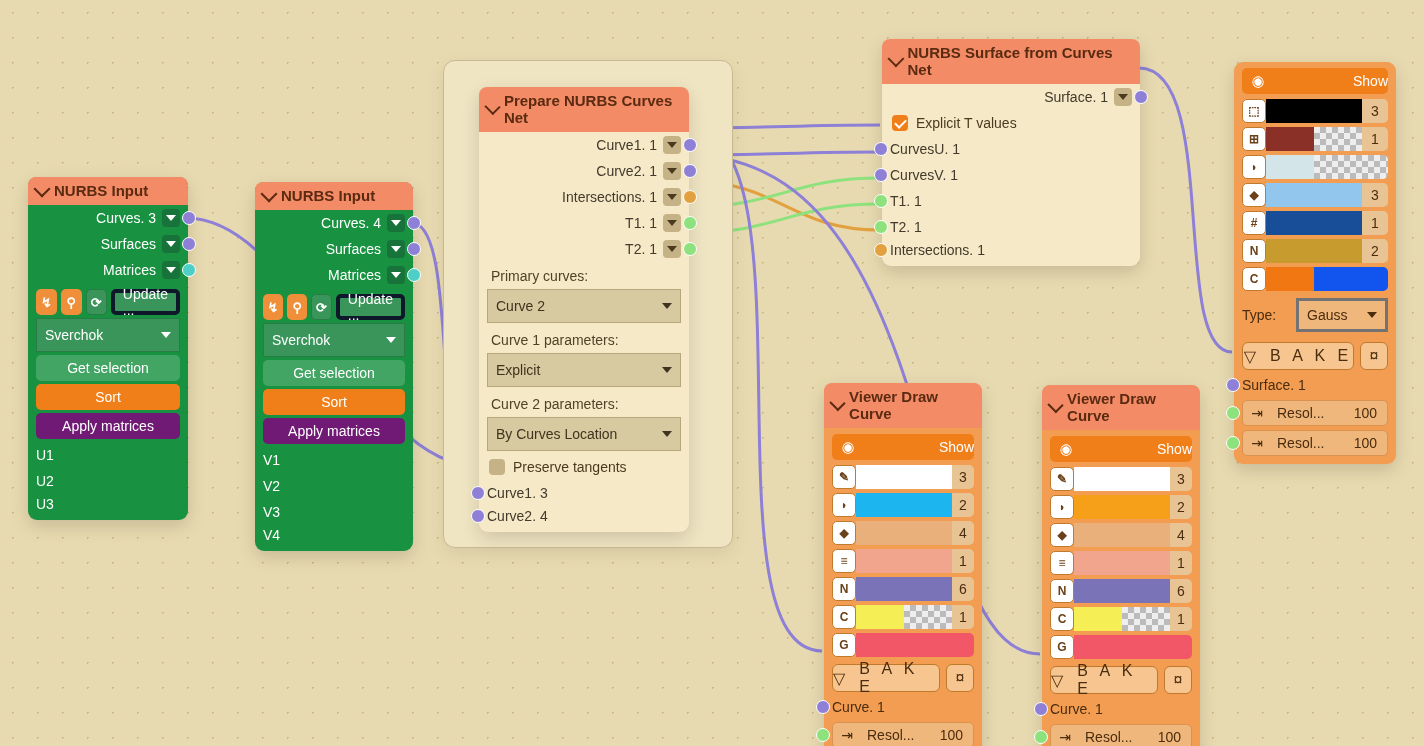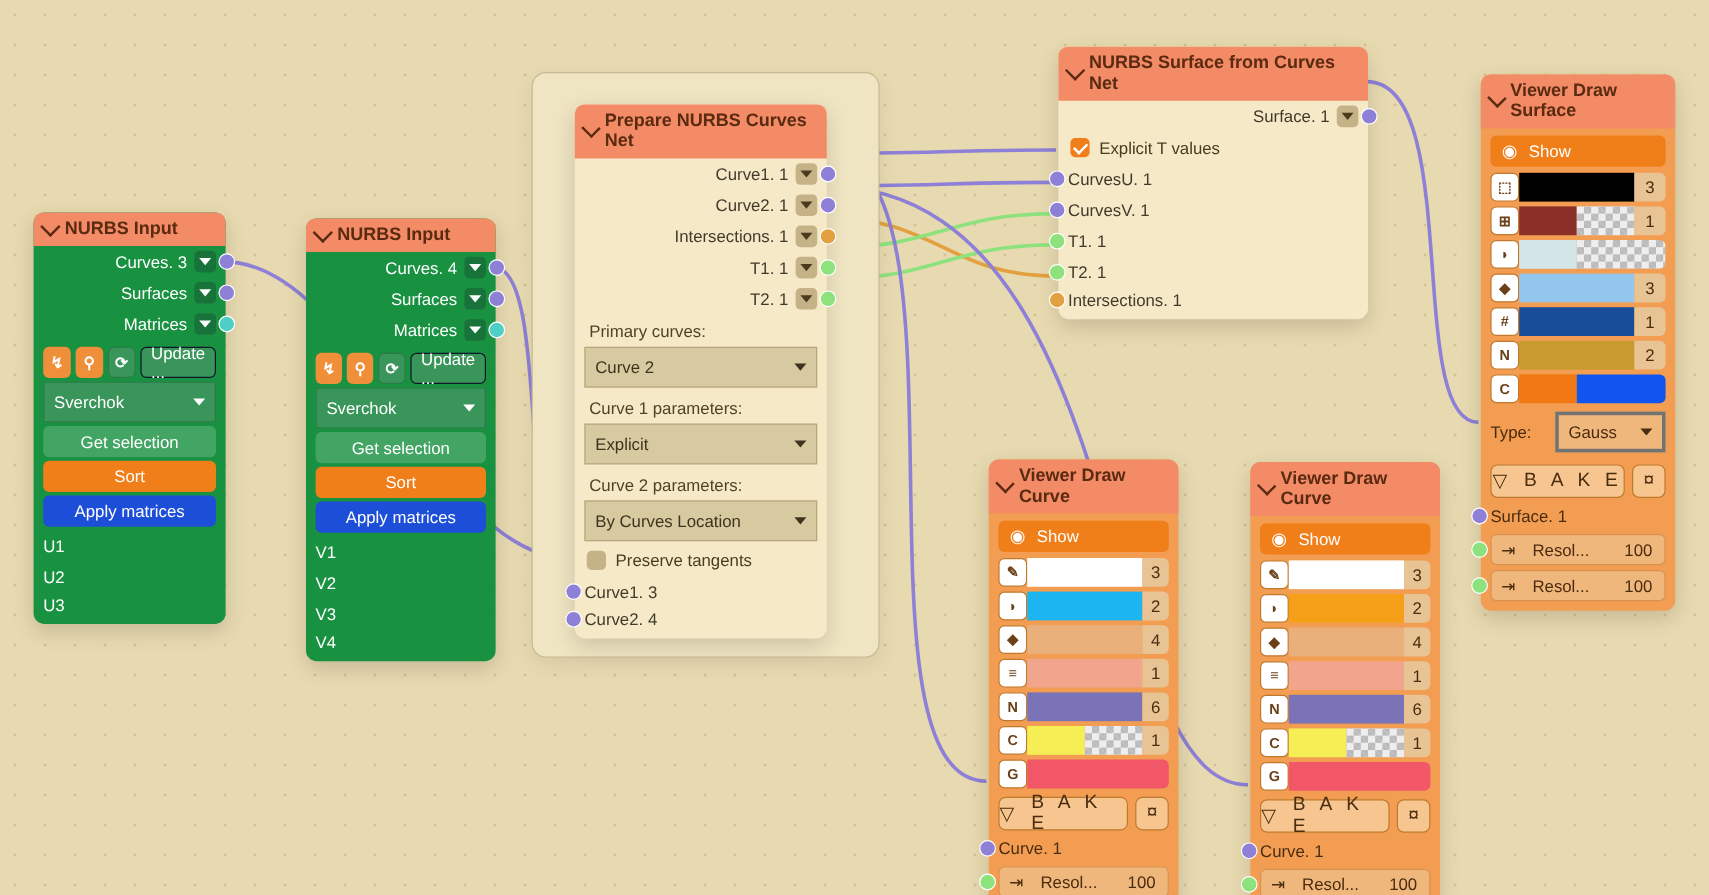--- a/index.html
+++ b/index.html
@@ -20,38 +20,38 @@
   .drop{width:18px;height:18px;border-radius:4px;background:#18733a;display:flex;align-items:center;justify-content:center}
   .beige .drop,.orange .drop{background:#c6b287}
   .drop:after{content:"";border-left:5px solid transparent;border-right:5px solid transparent;border-top:6px solid #fff}
   .beige .drop:after,.orange .drop:after{border-top-color:#4a3b1e}
   .sock{position:absolute;width:14px;height:14px;border-radius:50%;border:1.5px solid #fff}
   .sR{right:-8px}.sL{left:-8px}
   .sPurple{background:#8d80d6}.sTeal{background:#4ecfc5}.sGreen{background:#8de27d}.sOr{background:#e2a03f}
   .btn{display:flex;align-items:center;justify-content:center;height:26px;border-radius:5px;font-size:14px;margin:3px 8px}
   .green .btn-mid{background:#42a564;color:#fff}
   .green .btn-or{background:#f07f1a;color:#fff}
-  .green .btn-lo{background:#1d4ed8;color:#fff}
+  .green .btn-lo{background:#701a75;color:#fff}
   .sel{height:34px;margin:3px 8px;border-radius:0;background:#3a955a;border:1px solid #2a7c46;color:#fff;display:flex;align-items:center;justify-content:space-between;padding:4px 8px;font-size:14px}
   .beige .sel{background:#d7c9a0;border:1px solid #b7a77c;color:#3e341e}
   .orange .sel{background:#f0b77c;border:3px solid #737373;color:#4a2c0e}
   .sel:after{content:"";border-left:5px solid transparent;border-right:5px solid transparent;border-top:6px solid currentColor}
   .toolbar{display:flex;gap:4px;margin:6px 8px 3px}
   .tb-ic{width:26px;height:26px;border-radius:5px;background:#ef8f39;display:flex;align-items:center;justify-content:center;color:#fff;font-weight:600;font-size:13px}
   .tb-ic.ref{background:#3a955a;border:1px solid #2a7c46}
-  .tb-txt{flex:1;background:#3a955a;border:1px solid #0f172a;border-radius:5px;height:26px;display:flex;align-items:center;padding:0 8px;color:#fff;font-size:14px}
+  .tb-txt{flex:1;background:#3a955a;border:4px solid #0f172a;border-radius:5px;height:26px;display:flex;align-items:center;padding:0 8px;color:#fff;font-size:14px}
   .lbl{font-size:14px;padding:6px 12px 2px;color:#4e4326}
   .chk{display:flex;align-items:flex-end;gap:8px;padding:5px 10px;font-size:14px;color:#4a3b1e}
   .chkbx{width:16px;height:16px;border-radius:4px;background:#f07f1a;display:flex;align-items:center;justify-content:center}
   .chkbx:after{content:"";width:5px;height:9px;border-right:2px solid #fff;border-bottom:2px solid #fff;transform:rotate(45deg);margin-top:-2px}
   .chkbx.empty{background:#c6b287}.chkbx.empty:after{display:none}
   
   .show{background:#f07f1a;color:#fff;height:26px;display:flex;align-items:center;border-radius:5px;margin:6px 8px 4px;font-size:14px}
   .show .eye{width:32px;display:flex;align-items:center;justify-content:center;font-size:15px}
-  .show .txt{flex:1;text-align:left}
+  .show .txt{flex:1;text-align:right}
   
   .crow{display:flex;align-items:center;height:26px;margin:0 8px 2px;font-size:14px}
   .cico{width:24px;height:24px;border:1.5px solid #c07a2d;border-radius:5px;background:#fff;display:flex;align-items:center;justify-content:center;font-weight:600;font-size:12px;color:#6a4118}
   .csw1{width:48px;height:24px;border-radius:0}
   .csw2{width:48px;height:24px}
   .cnum{flex:1;background:#e8c495;height:24px;border-radius:0 5px 5px 0;display:flex;align-items:center;justify-content:center;color:#4a2c0e}
   .checker{background:
     linear-gradient(45deg,#bbb 25%,transparent 25%,transparent 75%,#bbb 75%) 0 0/12px 12px,
     linear-gradient(45deg,#bbb 25%,#eee 25%,#eee 75%,#bbb 75%) 6px 6px/12px 12px}
   .bake{display:flex;gap:6px;margin:6px 8px 2px}
@@ -401,24 +401,20 @@
       <span class="sock sL sGreen"></span>
     <div class="spin" style="margin:0;flex:1">
         <span class="si">⇥</span>
         <span class="sn">Resol...</span>
         <span class="sv">100</span>
       </div>
   </div>
 </div>
 
 <div class="node orange" style="left:1234px;top:62px;width:162px">
-  <div class="hdr">
-      <span class="chev"></span>
-      <span>Viewer Draw Surface</span>
-    </div>
   <div class="show">
       <span class="eye">◉</span>
       <span class="txt">Show</span>
     </div>
   <div id="vsrows">
       <div class="crow">
         <div class="cico">⬚</div>
         <div class="csw1" style="background: rgb(0, 0, 0); width: 96px;"></div>
         <div class="cnum">3</div>
       </div>

